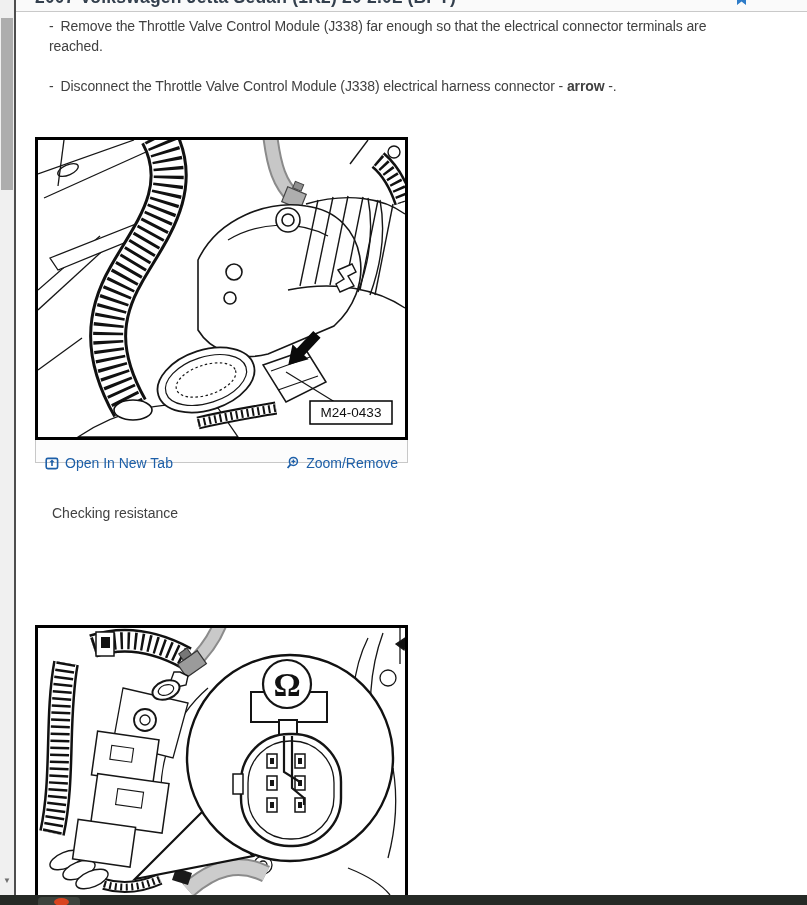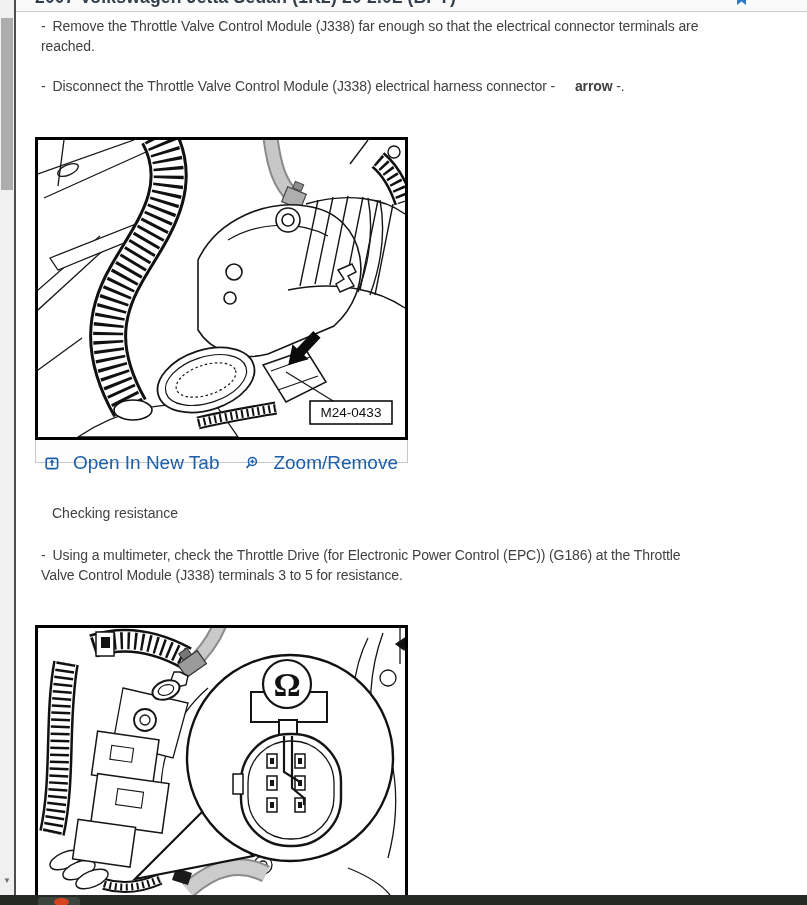--- a/index.html
+++ b/index.html
@@ -16,33 +16,33 @@
 
   
   .header-bar { position:absolute; left:16px; top:0; width:791px; height:12px; background:#fafafa;
                 border-bottom:1px solid #c9c9c9; overflow:hidden; }
   .header-title { position:absolute; left:19px; top:-13px; font-size:17.5px; font-weight:bold;
                   color:#333f4d; letter-spacing:.2px; white-space:nowrap; }
   .bookmark-icon { position:absolute; left:721px; top:-4px; width:9px; height:9px; background:#2e7cc8;
                    clip-path:polygon(0 0,100% 0,100% 100%,50% 62%,0 100%); }
 
   
-  .para { position:absolute; left:41px; width:660px; font-size:14px; line-height:20px;
+  .para { position:absolute; left:49px; width:660px; font-size:14px; line-height:20px;
           color:#414141; letter-spacing:-0.1px; }
   .bullet { margin-right:7px; }
   .heading { position:absolute; left:52px; font-size:14px; font-weight:normal; color:#414141; }
-  b { font-weight:bold;margin-left:16px; }
+  b { font-weight:bold; }
 
   
   .figure { position:absolute; left:35px; }
   .fig-img { display:block; width:373px; height:303px; border:3px solid #000; background:#fff; }
   .fig-img2 { display:block; width:373px; height:270px; border:3px solid #000; border-bottom:none; background:#fff; }
   .fig-footer { width:373px; height:23px; border:1px solid #c8c8c8; border-top:none; background:#fcfcfc;
                 display:flex; align-items:center; justify-content:space-between; padding:0 9px; }
-  .fig-link { display:inline-flex; align-items:center; gap:14px; color:#1d5fa8; font-size:19px;
+  .fig-link { display:inline-flex; align-items:center; gap:6px; color:#1d5fa8; font-size:14px;
               text-decoration:none; cursor:pointer;margin-top:24px; }
   .fig-link svg { display:block; }
 
   
   .taskbar { position:absolute; left:0; top:895px; width:807px; height:10px; background:#262a26; }
   .task-btn { position:absolute; left:38px; top:2px; width:42px; height:10px; background:#3d433d;
               border-radius:4px 4px 0 0; }
   .task-dot { position:absolute; left:16px; top:1px; width:15px; height:8px; background:#d8441f;
               border-radius:50%; }
 </style>
@@ -162,23 +162,20 @@
           <path d="M5.4,5.4 H9.4 M7.4,3.4 V7.4" stroke="#1d5fa8" stroke-width="1.3"></path>
           <path d="M4.6,8.4 L1.6,12" stroke="#1d5fa8" stroke-width="1.8"></path>
         </svg>
         <span>Zoom/Remove</span>
       </a>
     </div>
   </div>
 
   <div class="heading" style="top:505px;">Checking resistance</div>
 
-  <div class="para" style="top:545px;">
-    <span class="bullet">-</span><span>Using a multimeter, check the Throttle Drive (for Electronic Power Control (EPC)) (G186) at the Throttle Valve Control Module (J338) terminals 3 to 5 for resistance.</span>
-  </div>
 
   <div class="figure" style="top:625px;">
     <svg class="fig-img2" viewBox="0 0 367 267" xmlns="http://www.w3.org/2000/svg">
 
       <g stroke="#161616" stroke-width="1.3" fill="none">
         <path d="M330,10 C315,40 310,80 320,120"></path>
         <path d="M345,5 C332,40 328,85 338,125"></path>
         <path d="M355,140 C360,170 358,200 350,230"></path>
         <path d="M310,240 C330,248 345,258 352,267"></path>
         <circle cx="350" cy="50" r="8"></circle>

